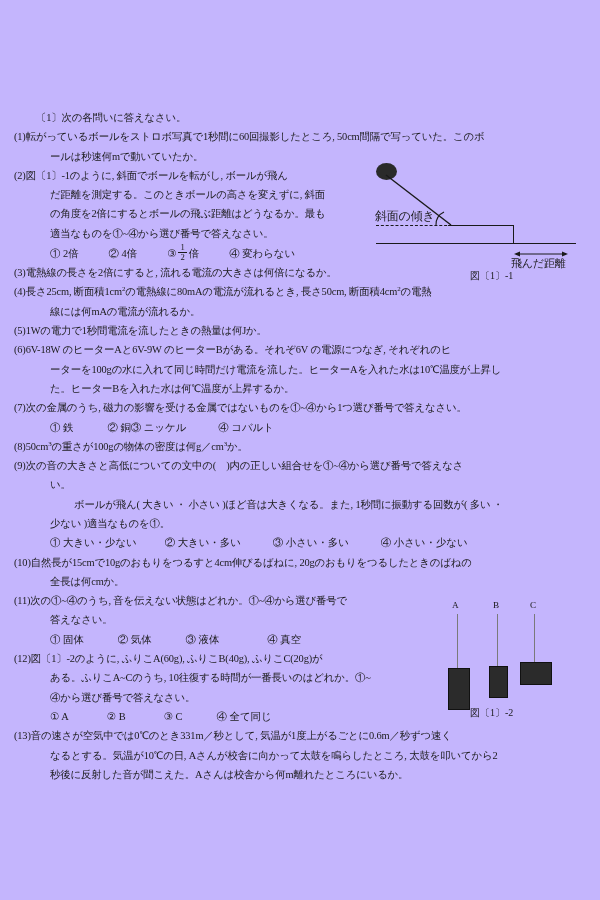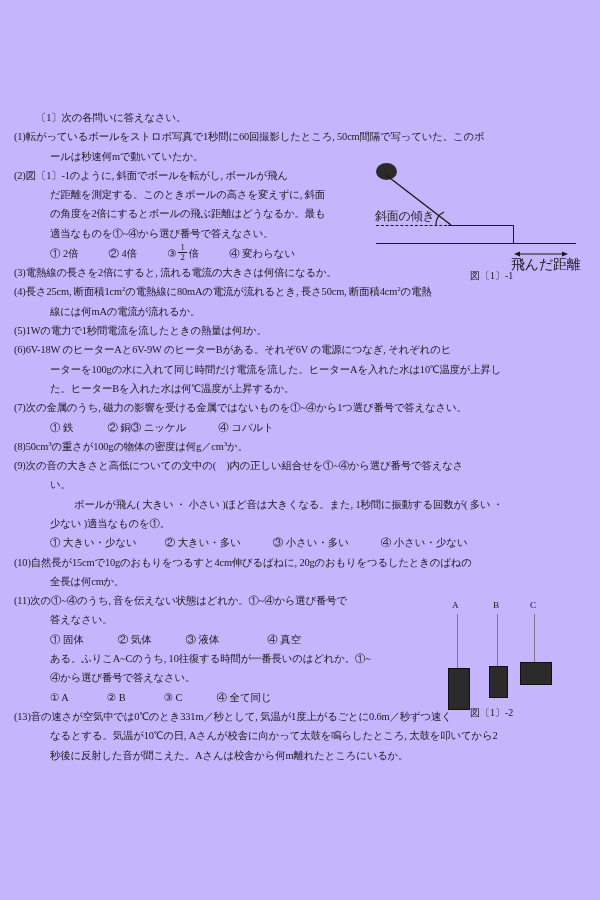--- a/index.html
+++ b/index.html
@@ -158,21 +158,21 @@
     position: absolute;
     left: 161px;
     top: 92px;
     width: 56px;
     height: 8px;
   }
   #fig1 .lbl-dist {
     position: absolute;
     left: 159px;
     top: 98px;
-    font-size: 14px;
+    font-size: 11px;
     white-space: nowrap;
     letter-spacing: -0.2px;
   }
   #fig1cap {
     position: absolute;
     left: 470px;
     top: 269px;
     font-size: 10px;
     white-space: nowrap;
   }
@@ -257,20 +257,21 @@
 
     <div class="qline">(10)自然長が15cmで10gのおもりをつるすと4cm伸びるばねに, 20gのおもりをつるしたときのばねの</div>
     <div class="qline indent2">全長は何cmか。</div>
 
     <div class="qline">(11)次の①~④のうち, 音を伝えない状態はどれか。①~④から選び番号で</div>
     <div class="qline indent2">答えなさい。</div>
     <div class="choices">
       <span class="choice" style="margin-right:34px">① 固体</span><span class="choice" style="margin-right:34px">② 気体</span><span class="choice" style="margin-right:48px">③ 液体</span><span class="choice">④ 真空</span>
     </div>
 
+    <div class="qline">(12)図〔1〕-2のように, ふりこA(60g), ふりこB(40g), ふりこC(20g)が</div>
     <div class="qline indent2">ある。ふりこA~Cのうち, 10往復する時間が一番長いのはどれか。①~</div>
     <div class="qline indent2">④から選び番号で答えなさい。</div>
     <div class="choices">
       <span class="choice" style="margin-right:38px">① A</span><span class="choice" style="margin-right:38px">② B</span><span class="choice" style="margin-right:34px">③ C</span><span class="choice">④ 全て同じ</span>
     </div>
 
     <div class="qline">(13)音の速さが空気中では0℃のとき331m／秒として, 気温が1度上がるごとに0.6m／秒ずつ速く</div>
     <div class="qline indent2">なるとする。気温が10℃の日, Aさんが校舎に向かって太鼓を鳴らしたところ, 太鼓を叩いてから2</div>
     <div class="qline indent2">秒後に反射した音が聞こえた。Aさんは校舎から何m離れたところにいるか。</div>
 

